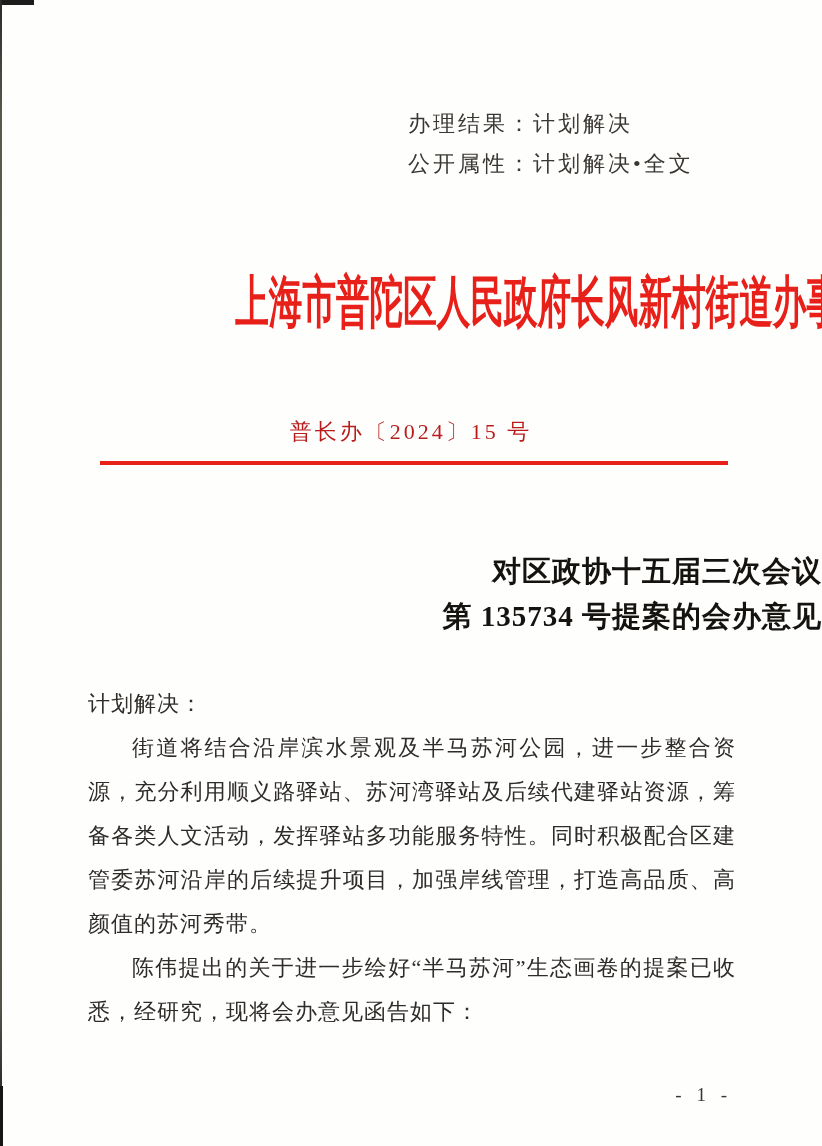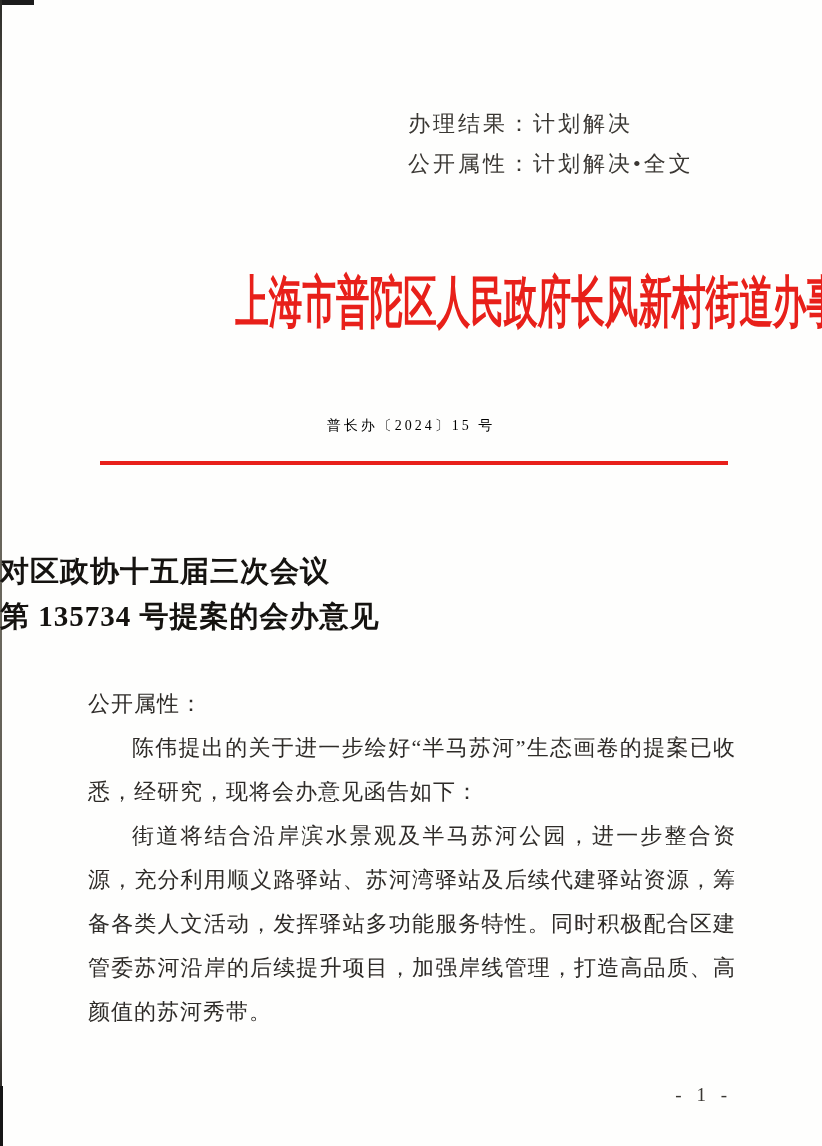--- a/index.html
+++ b/index.html
@@ -62,37 +62,37 @@
     transform: scaleX(0.60);
     transform-origin: center;
     line-height: 1.1;
   }
   
   .doc-number {
     position: absolute;
     top: 417px; left: 0;
     width: 822px;
     text-align: center;
-    font-size: 14px;
+    font-size: 22px;
     letter-spacing: 3px;
-    color: #000000;
+    color: #b91c1c;
   }
   
   .red-rule {
     position: absolute;
     top: 461px; left: 100px;
     width: 628px; height: 4px;
     background: var(--accent);
   }
   
   .subject {
     position: absolute;
     top: 549px; left: 0;
     width: 822px;
-    text-align: left;
+    text-align: right;
     font-size: 29px;
     font-weight: bold;
     color: #151310;
     line-height: 45px;
     letter-spacing: 1px;
   }
   
   .body-text {
     position: absolute;
     top: 682px; left: 88px;
@@ -136,20 +136,20 @@
   <div class="doc-number">普长办〔2024〕15 号</div>
 
   <div class="red-rule"></div>
 
   <div class="subject">
     <div>对区政协十五届三次会议</div>
     <div>第 135734 号提案的会办意见</div>
   </div>
 
   <div class="body-text">
-    <p class="salutation">公开属性：</p>
+    <p class="salutation">计划解决：</p>
+    <p class="para">街道将结合沿岸滨水景观及半马苏河公园，进一步整合资源，充分利用顺义路驿站、苏河湾驿站及后续代建驿站资源，筹备各类人文活动，发挥驿站多功能服务特性。同时积极配合区建管委苏河沿岸的后续提升项目，加强岸线管理，打造高品质、高颜值的苏河秀带。</p>
     <p class="para">陈伟提出的关于进一步绘好“半马苏河”生态画卷的提案已收悉，经研究，现将会办意见函告如下：</p>
-    <p class="para">街道将结合沿岸滨水景观及半马苏河公园，进一步整合资源，充分利用顺义路驿站、苏河湾驿站及后续代建驿站资源，筹备各类人文活动，发挥驿站多功能服务特性。同时积极配合区建管委苏河沿岸的后续提升项目，加强岸线管理，打造高品质、高颜值的苏河秀带。</p>
   </div>
 
   <div class="page-number">- 1 -</div>
 
 </div>
 
 </body></html>

